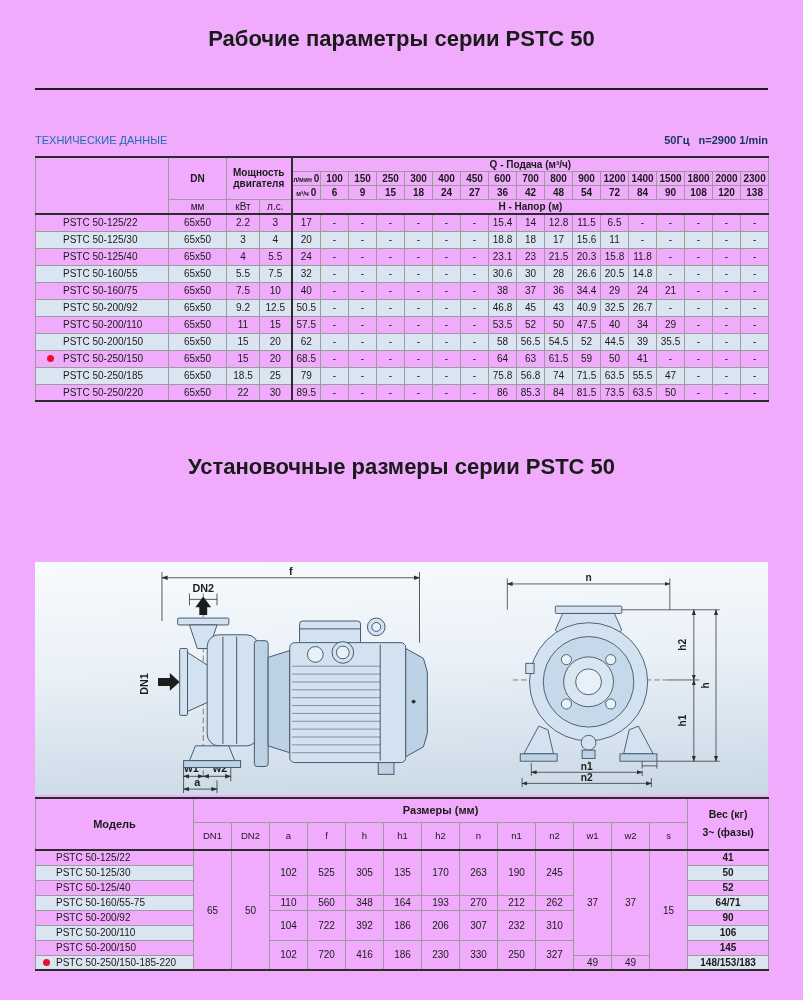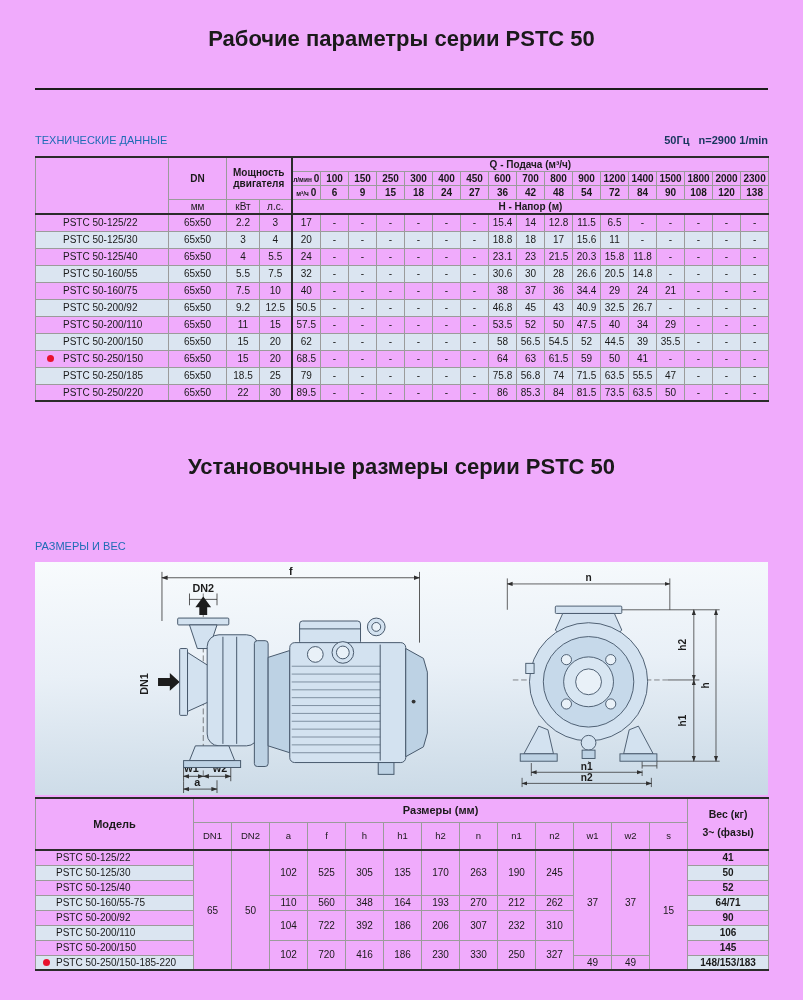--- a/index.html
+++ b/index.html
@@ -405,23 +405,20 @@
             <td>-</td>
             <td>-</td>
             <td>-</td>
           </tr>
         </tbody>
       </table>
     </div>
 
   <h1 class="title" id="title2">Установочные размеры серии PSTC 50</h1>
 
-  <div class="sect-head" id="dim-head">
-    <span class="blue-label">РАЗМЕРЫ И ВЕС</span>
-  </div>
 
   <div id="panel">
 
     <svg id="svg-side" width="345" height="231" viewBox="0 0 350 235">
       <defs>
         <marker id="arA" viewBox="0 0 10 10" refX="9" refY="5" markerWidth="8" markerHeight="8" orient="auto-start-reverse">
           <path d="M0,1.5 L10,5 L0,8.5 z" fill="#2f2f2f"></path>
         </marker>
       </defs>
       <g stroke="#2f2f2f" stroke-width="0.8" fill="none">

